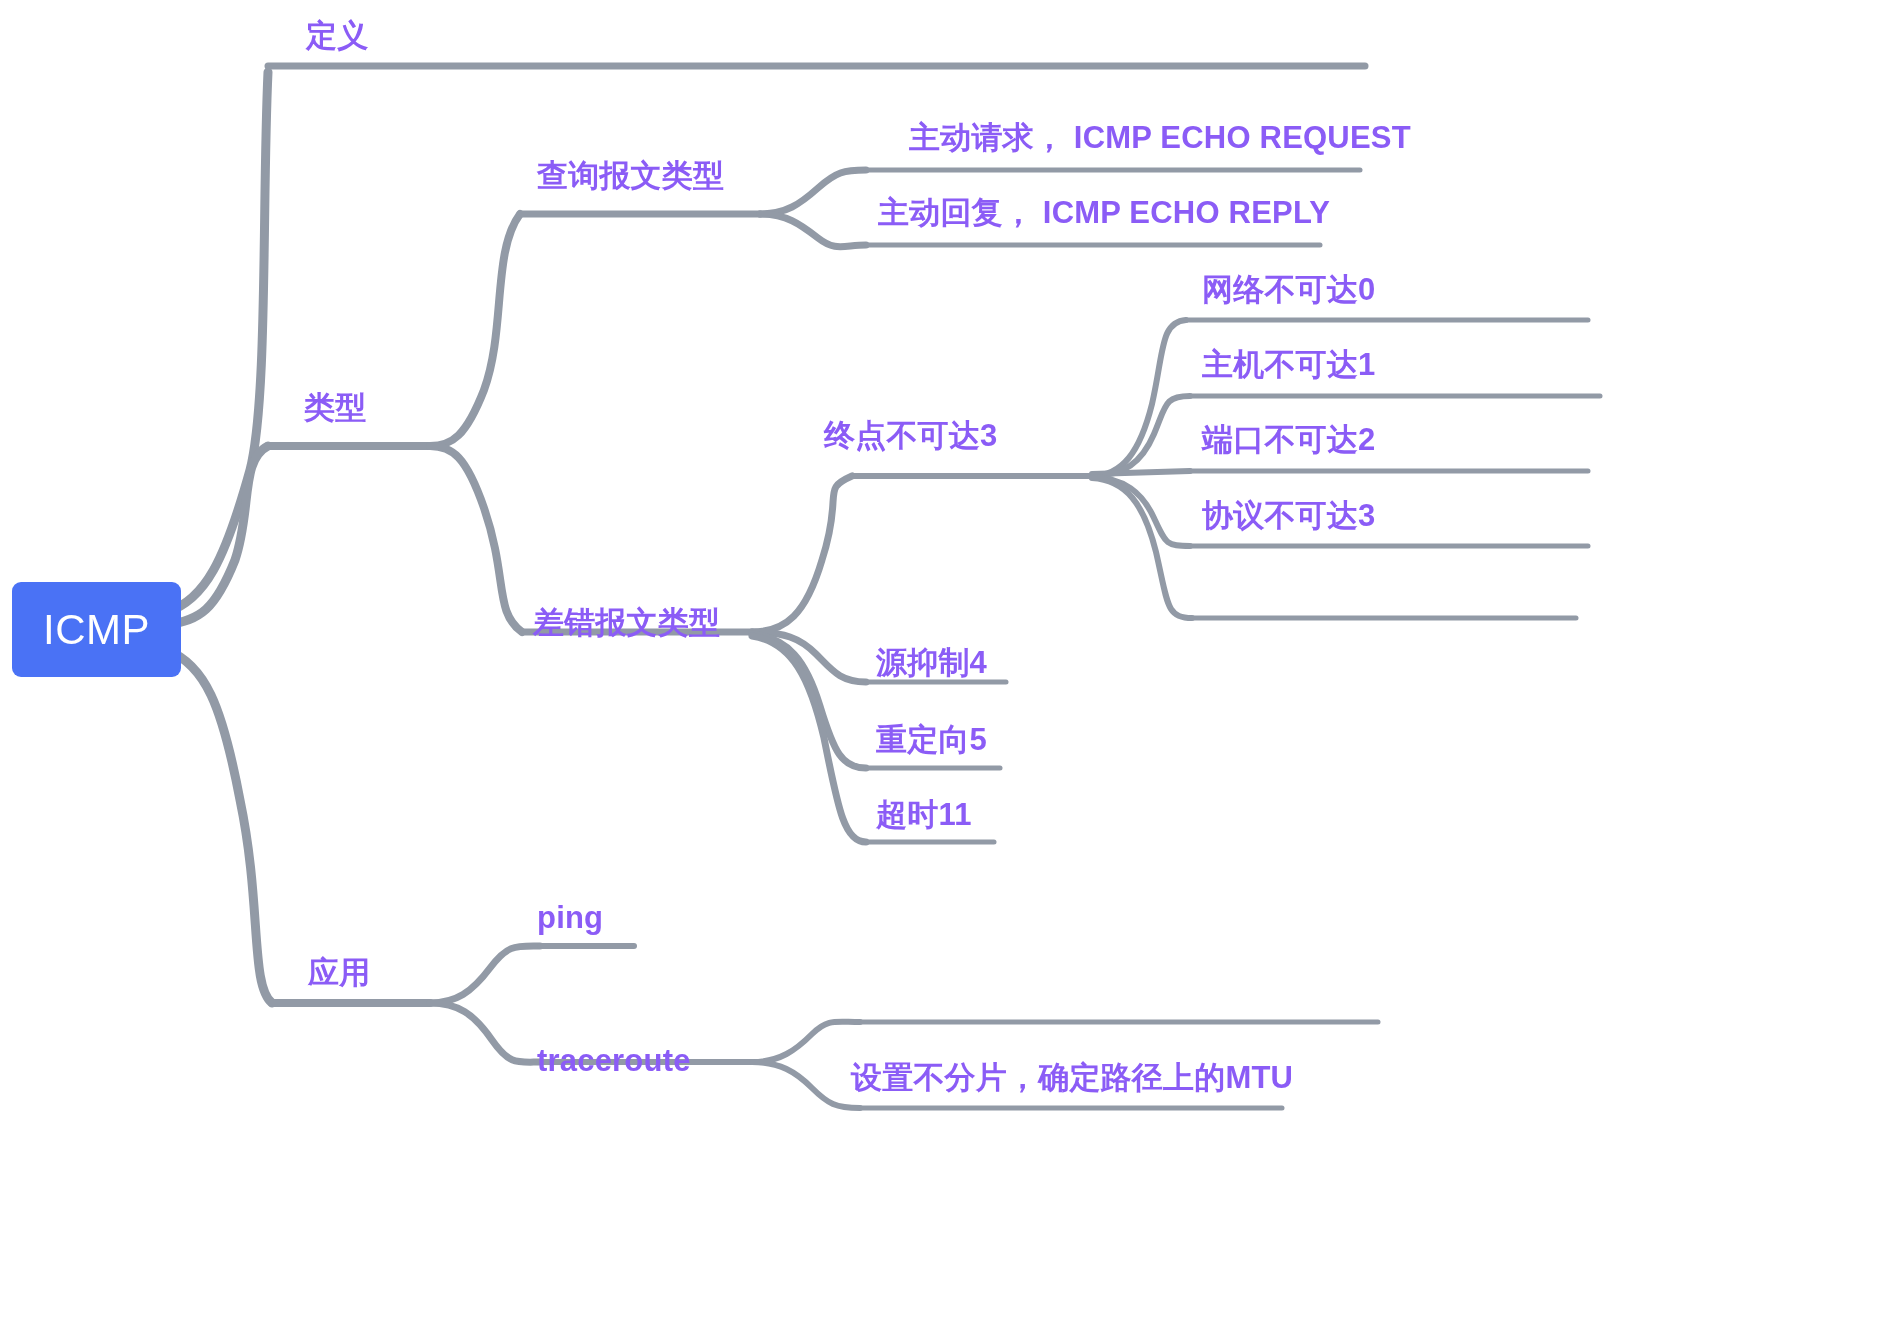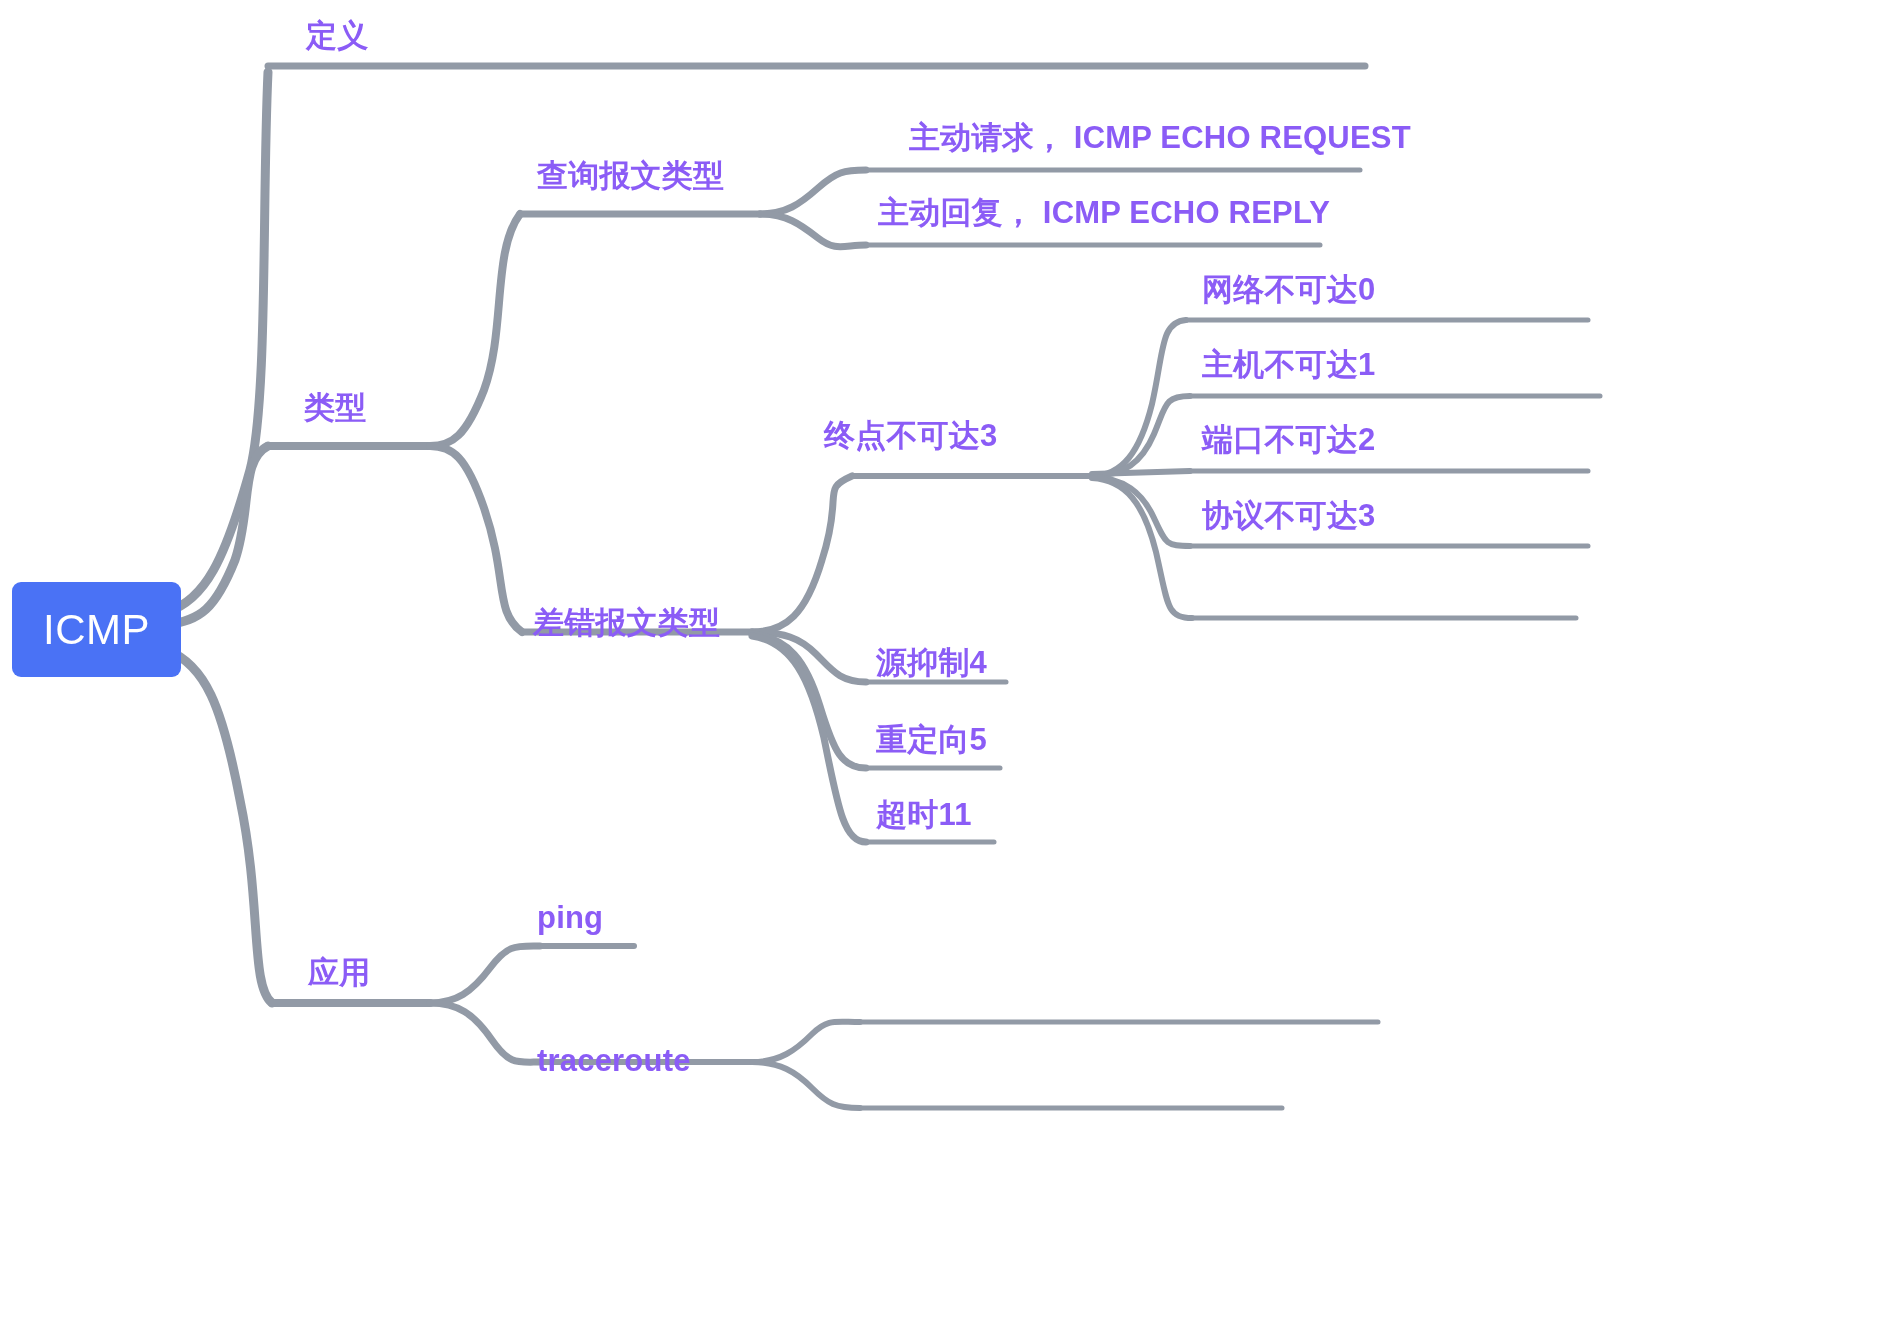--- a/index.html
+++ b/index.html
@@ -160,14 +160,15 @@
   <div class="node-label lvl4" style="left:1202px; top:422px;">端口不可达2</div>
 
   <div class="node-label lvl4" style="left:1202px; top:498px;">协议不可达3</div>
 
 
   <div class="node-label lvl2" style="left:537px; top:900px;">ping</div>
 
   <div class="node-label lvl2" style="left:537px; top:1015px;margin-top:28px;">traceroute</div>
 
 
+  <div class="node-label lvl3" style="left:851px; top:1060px;">设置不分片，确定路径上的MTU</div>
 
 </div>
 
 </body></html>

